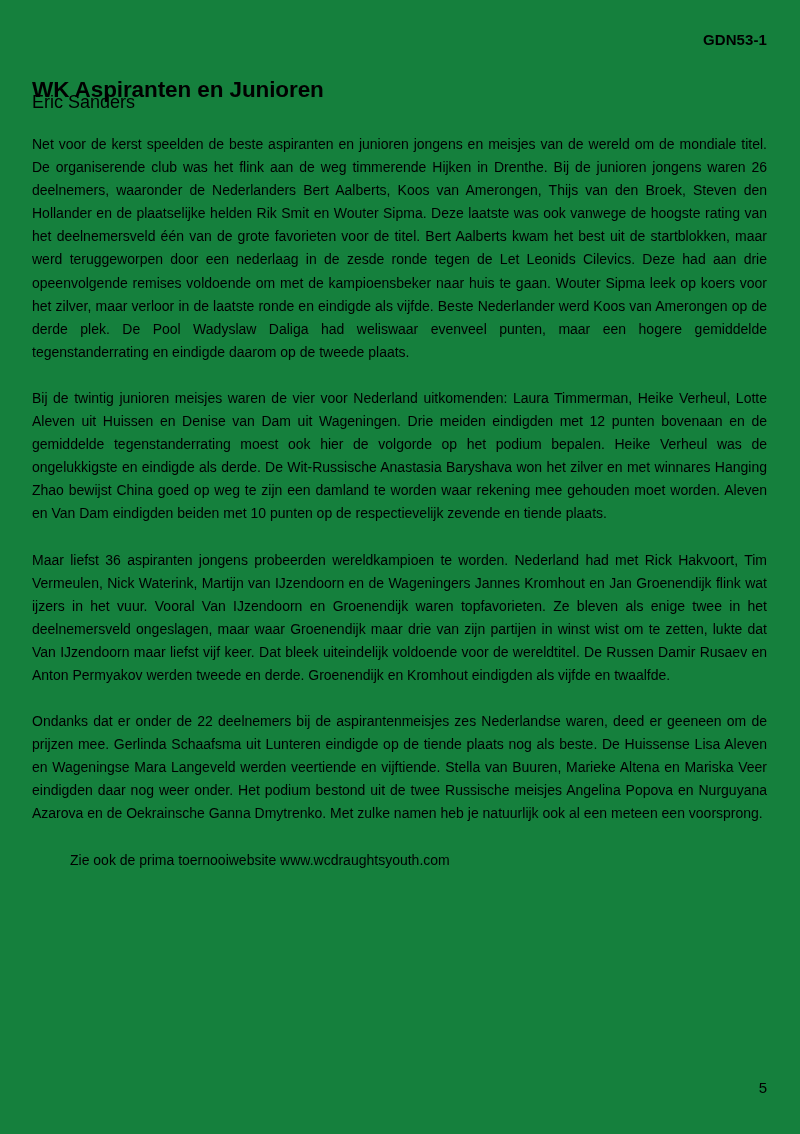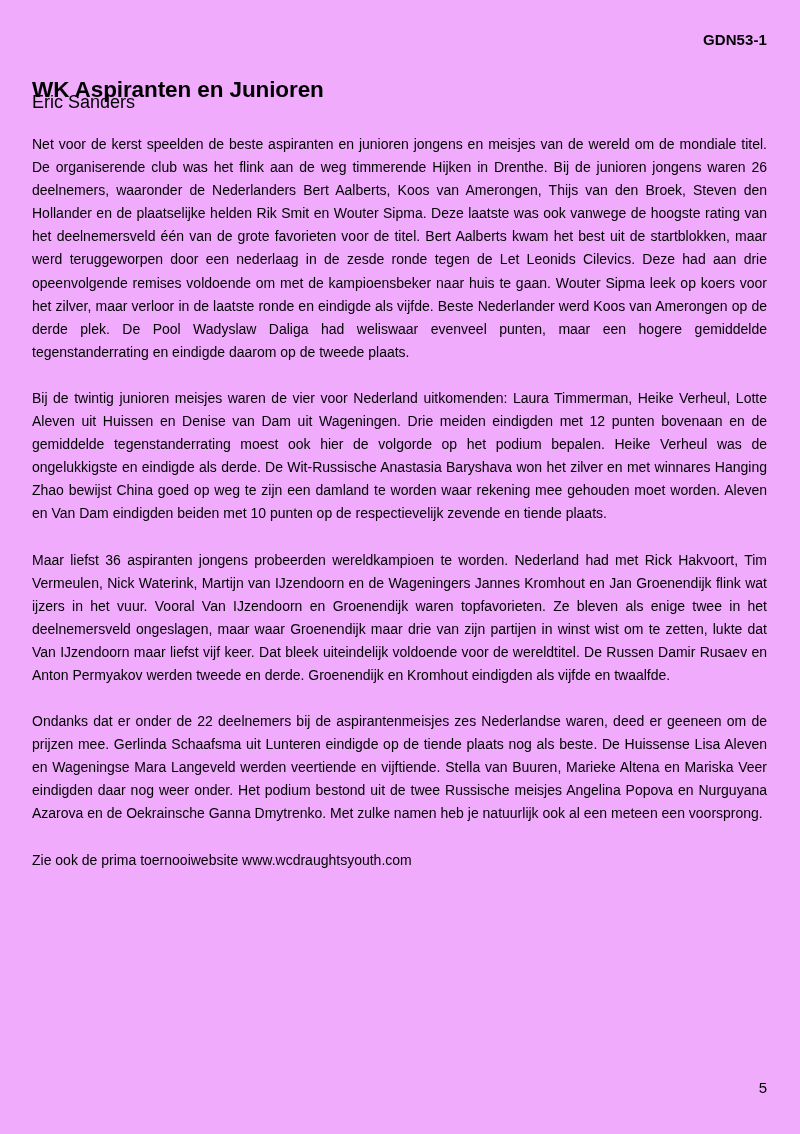--- a/index.html
+++ b/index.html
@@ -11,21 +11,21 @@
   body {
     font-family: "Liberation Sans", sans-serif;
     color: #000000;
     -webkit-font-smoothing: antialiased;
   }
   .page {
     position: relative;
     width: 800px;
     height: 1134px;
     box-sizing: border-box;
-    background: #f0abfc;
+    background: #15803d;
     overflow: hidden;
   }
   .doc-header {
     position: absolute;
     left: 32px;
     top: 31px;
     width: 735px;
     text-align: right;
     font-size: 15px;
     font-weight: bold;
@@ -63,20 +63,21 @@
     text-align: justify;
     text-justify: inter-word;
     word-spacing: 0px;
     hyphens: none;
   }
   p.para:last-child {
     margin-bottom: 0;
   }
   p.para.nojust {
     text-align: left;
+    margin-left: 38px;
   }
   .page-number {
     position: absolute;
     right: 33px;
     bottom: 37px;
     font-size: 15px;
     line-height: 18px;
     text-align: right;
   }
 </style>

